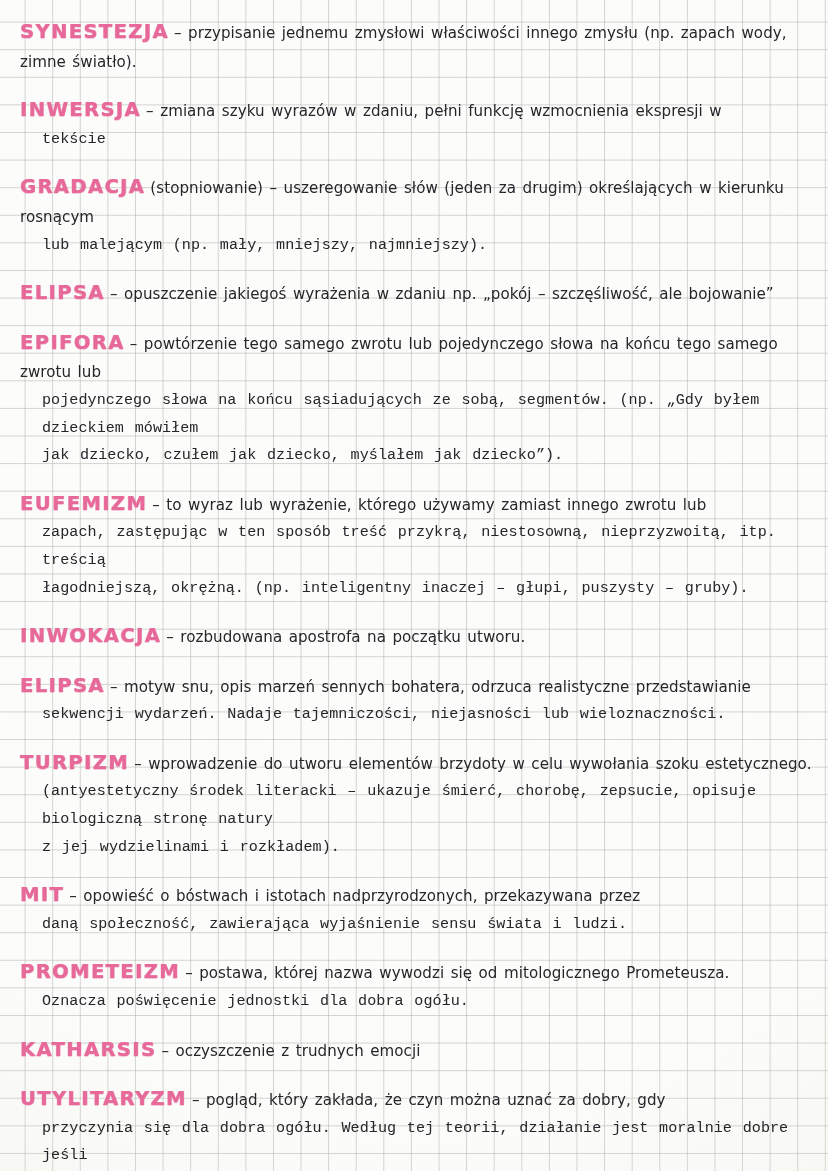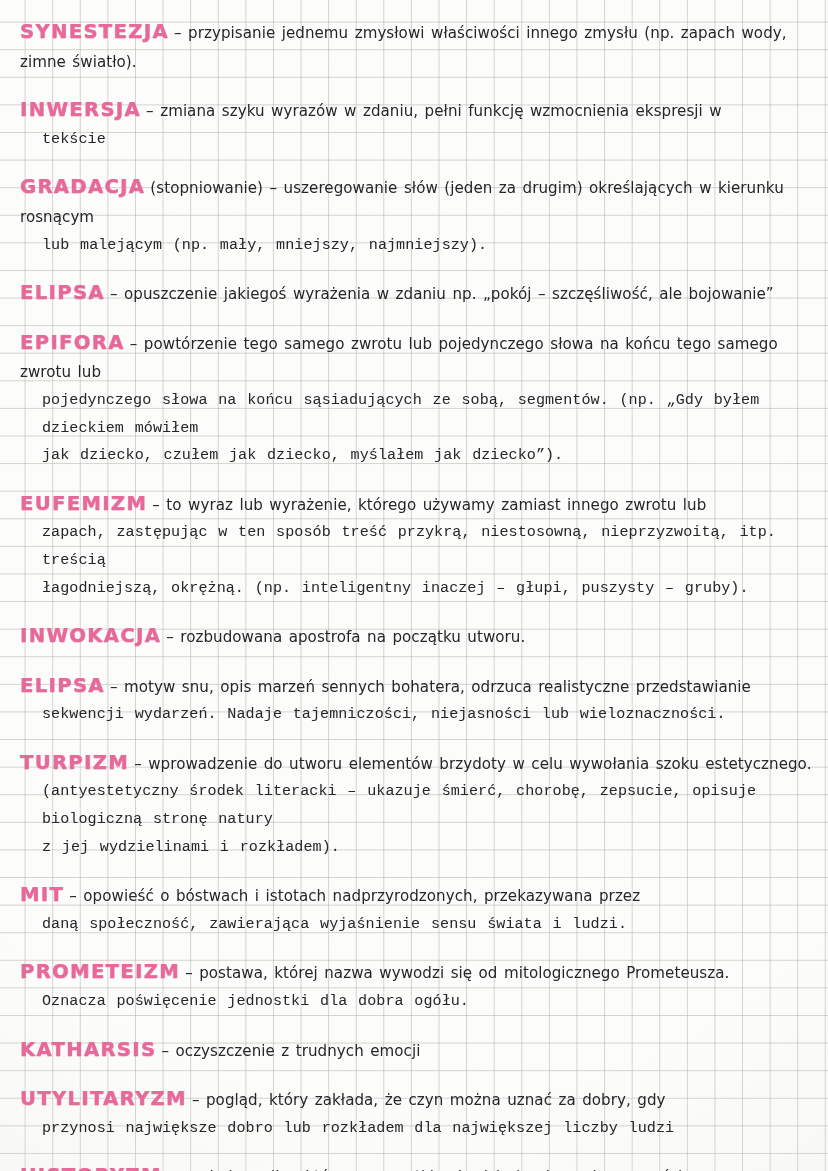--- a/index.html
+++ b/index.html
@@ -94,16 +94,16 @@
       <div class="entry"><span class="term">GRADACJA</span> <span class="def first-line">(stopniowanie) – uszeregowanie słów (jeden za drugim) określających w kierunku rosnącym</span><span class="def cont">lub malejącym (np. mały, mniejszy, najmniejszy).</span></div>
       <div class="entry"><span class="term">ELIPSA</span> <span class="def first-line">– opuszczenie jakiegoś wyrażenia w zdaniu np. „pokój – szczęśliwość, ale bojowanie”</span></div>
       <div class="entry"><span class="term">EPIFORA</span> <span class="def first-line">– powtórzenie tego samego zwrotu lub pojedynczego słowa na końcu tego samego zwrotu lub</span><span class="def cont">pojedynczego słowa na końcu sąsiadujących ze sobą, segmentów. (np. „Gdy byłem dzieckiem mówiłem</span><span class="def cont">jak dziecko, czułem jak dziecko, myślałem jak dziecko”).</span></div>
       <div class="entry"><span class="term">EUFEMIZM</span> <span class="def first-line">– to wyraz lub wyrażenie, którego używamy zamiast innego zwrotu lub</span><span class="def cont">zapach, zastępując w ten sposób treść przykrą, niestosowną, nieprzyzwoitą, itp. treścią</span><span class="def cont">łagodniejszą, okrężną. (np. inteligentny inaczej – głupi, puszysty – gruby).</span></div>
       <div class="entry"><span class="term">INWOKACJA</span> <span class="def first-line">– rozbudowana apostrofa na początku utworu.</span></div>
       <div class="entry"><span class="term">ELIPSA</span> <span class="def first-line">– motyw snu, opis marzeń sennych bohatera, odrzuca realistyczne przedstawianie</span><span class="def cont">sekwencji wydarzeń. Nadaje tajemniczości, niejasności lub wieloznaczności.</span></div>
       <div class="entry"><span class="term">TURPIZM</span> <span class="def first-line">– wprowadzenie do utworu elementów brzydoty w celu wywołania szoku estetycznego.</span><span class="def cont">(antyestetyczny środek literacki – ukazuje śmierć, chorobę, zepsucie, opisuje biologiczną stronę natury</span><span class="def cont">z jej wydzielinami i rozkładem).</span></div>
       <div class="entry"><span class="term">MIT</span> <span class="def first-line">– opowieść o bóstwach i istotach nadprzyrodzonych, przekazywana przez</span><span class="def cont">daną społeczność, zawierająca wyjaśnienie sensu świata i ludzi.</span></div>
       <div class="entry"><span class="term">PROMETEIZM</span> <span class="def first-line">– postawa, której nazwa wywodzi się od mitologicznego Prometeusza.</span><span class="def cont">Oznacza poświęcenie jednostki dla dobra ogółu.</span></div>
       <div class="entry"><span class="term">KATHARSIS</span> <span class="def first-line">– oczyszczenie z trudnych emocji</span></div>
-      <div class="entry"><span class="term">UTYLITARYZM</span> <span class="def first-line">– pogląd, który zakłada, że czyn można uznać za dobry, gdy</span><span class="def cont">przynosi największe dobro lub rozkładem dla największej liczby ludzi</span></div>
+      <div class="entry"><span class="term">UTYLITARYZM</span> <span class="def first-line">– pogląd, który zakłada, że czyn można uznać za dobry, gdy</span><span class="def cont">przyczynia się dla dobra ogółu. Według tej teorii, działanie jest moralnie dobre jeśli</span><span class="def cont">przynosi największe dobro lub rozkładem dla największej liczby ludzi</span></div>
       <div class="entry"><span class="term">HISTORYZM</span> <span class="def first-line">– pogląd, według którego wszystkie zjawiska/wydarzenia są częścią procesu</span></div>
     </div>
 </div>
 
 </body></html>

